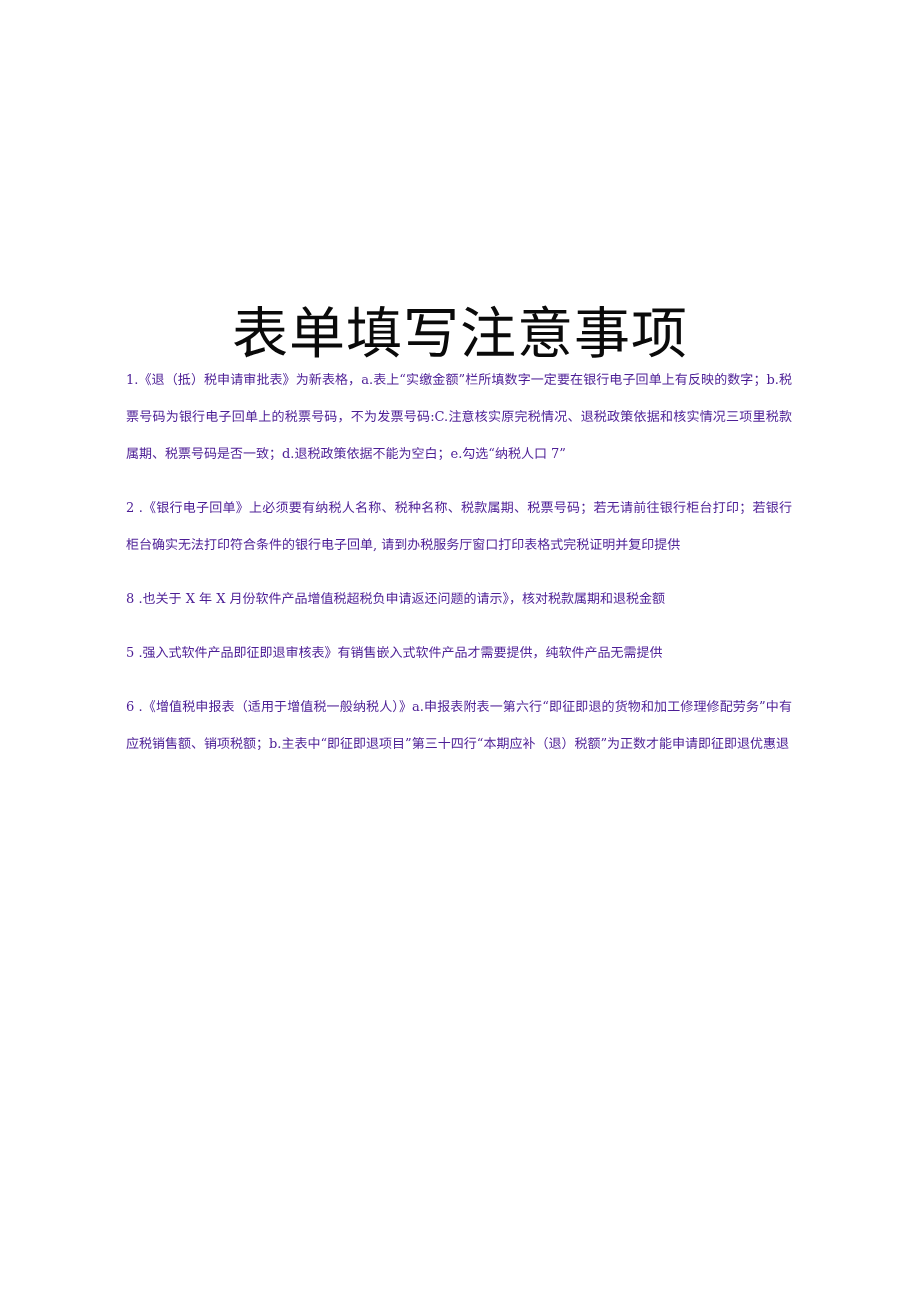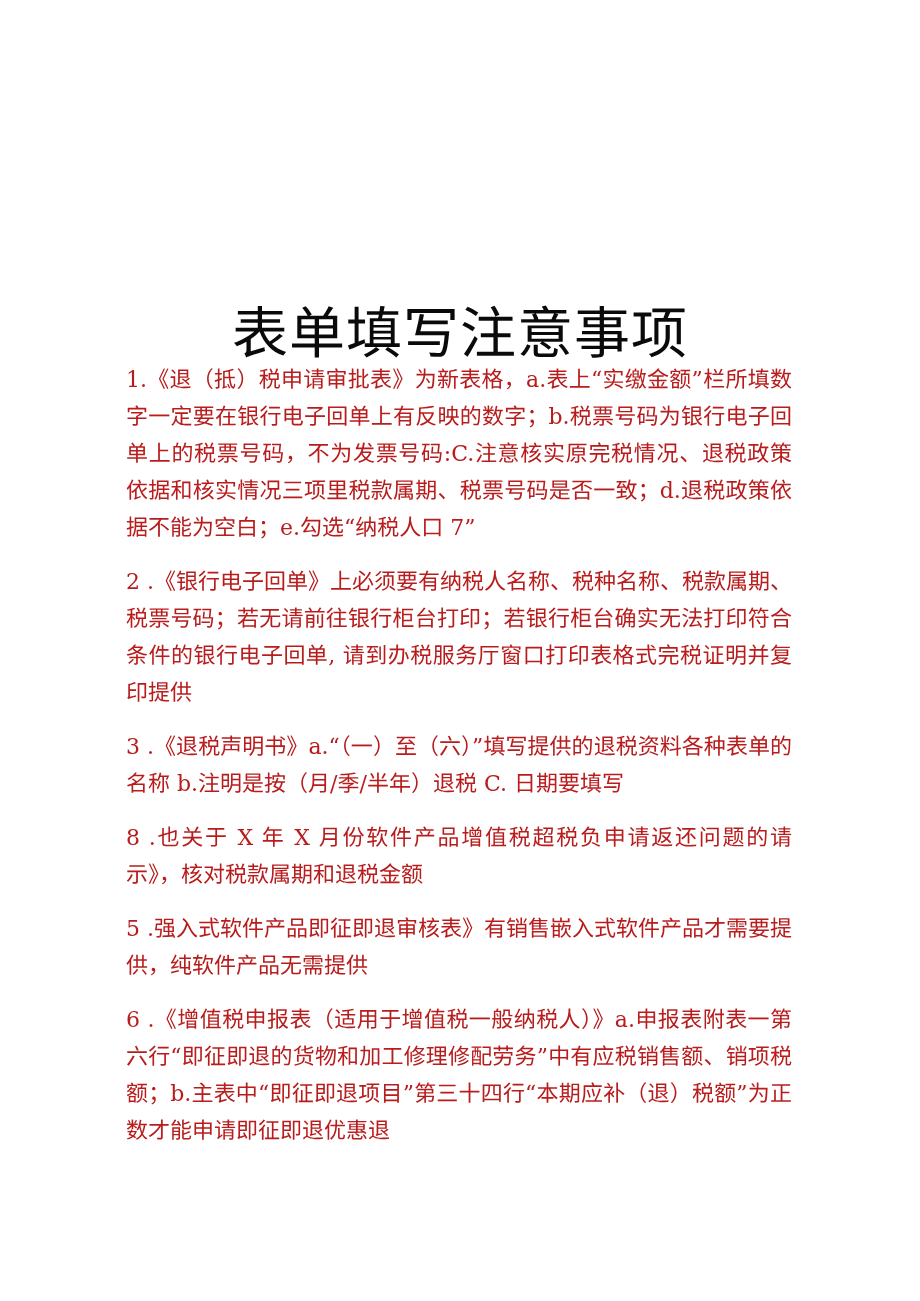--- a/index.html
+++ b/index.html
@@ -45,25 +45,25 @@
 
   
   .body-block {
     position: absolute;
     left: 126px;
     top: 361px;
     width: 666px;
   }
 
   .para {
-    font-size: 22px;
+    font-size: 13px;
     line-height: 37px;
     text-align: justify;
     text-justify: inter-ideograph;
-    color: #b91c1c;
+    color: #4c1d95;
     margin: 0 0 17px 0;
     word-break: break-all;
     font-family: "DejaVu Serif", "Liberation Serif", serif;
   }
   .para:last-child { margin-bottom: 0; }
 
   
   .para.loose-num { }
 </style>
 </head>
@@ -72,21 +72,20 @@
 <div class="page">
 
   <h1 class="doc-title">表单填写注意事项</h1>
 
   <div class="body-block">
 
     <p class="para">1.《退（抵）税申请审批表》为新表格，a.表上“实缴金额”栏所填数字一定要在银行电子回单上有反映的数字；b.税票号码为银行电子回单上的税票号码，不为发票号码:C.注意核实原完税情况、退税政策依据和核实情况三项里税款属期、税票号码是否一致；d.退税政策依据不能为空白；e.勾选“纳税人口 7”</p>
 
     <p class="para loose-num">2 .《银行电子回单》上必须要有纳税人名称、税种名称、税款属期、税票号码；若无请前往银行柜台打印；若银行柜台确实无法打印符合条件的银行电子回单, 请到办税服务厅窗口打印表格式完税证明并复印提供</p>
 
-    <p class="para loose-num">3 .《退税声明书》a.“（一）至（六）”填写提供的退税资料各种表单的名称 b.注明是按（月/季/半年）退税 C. 日期要填写</p>
 
     <p class="para loose-num">8 .也关于 X 年 X 月份软件产品增值税超税负申请返还问题的请示》，核对税款属期和退税金额</p>
 
     <p class="para loose-num">5 .强入式软件产品即征即退审核表》有销售嵌入式软件产品才需要提供，纯软件产品无需提供</p>
 
     <p class="para loose-num">6 .《增值税申报表（适用于增值税一般纳税人）》a.申报表附表一第六行“即征即退的货物和加工修理修配劳务”中有应税销售额、销项税额；b.主表中“即征即退项目”第三十四行“本期应补（退）税额”为正数才能申请即征即退优惠退</p>
 
   </div>
 
 </div>

